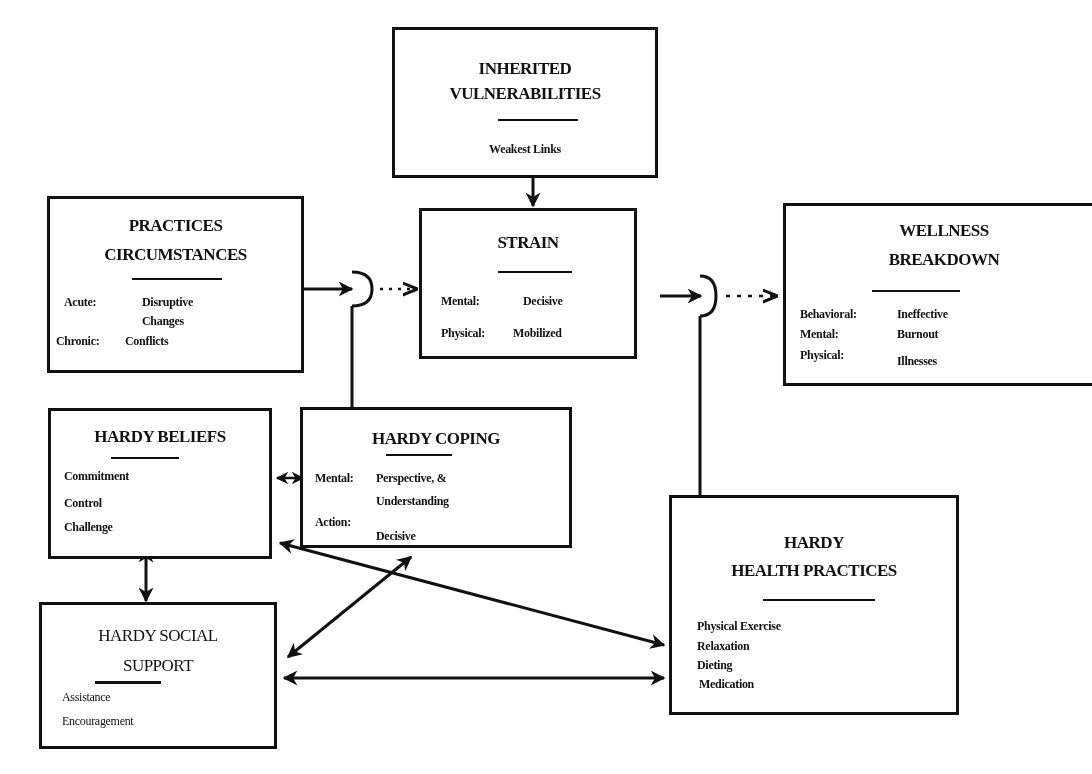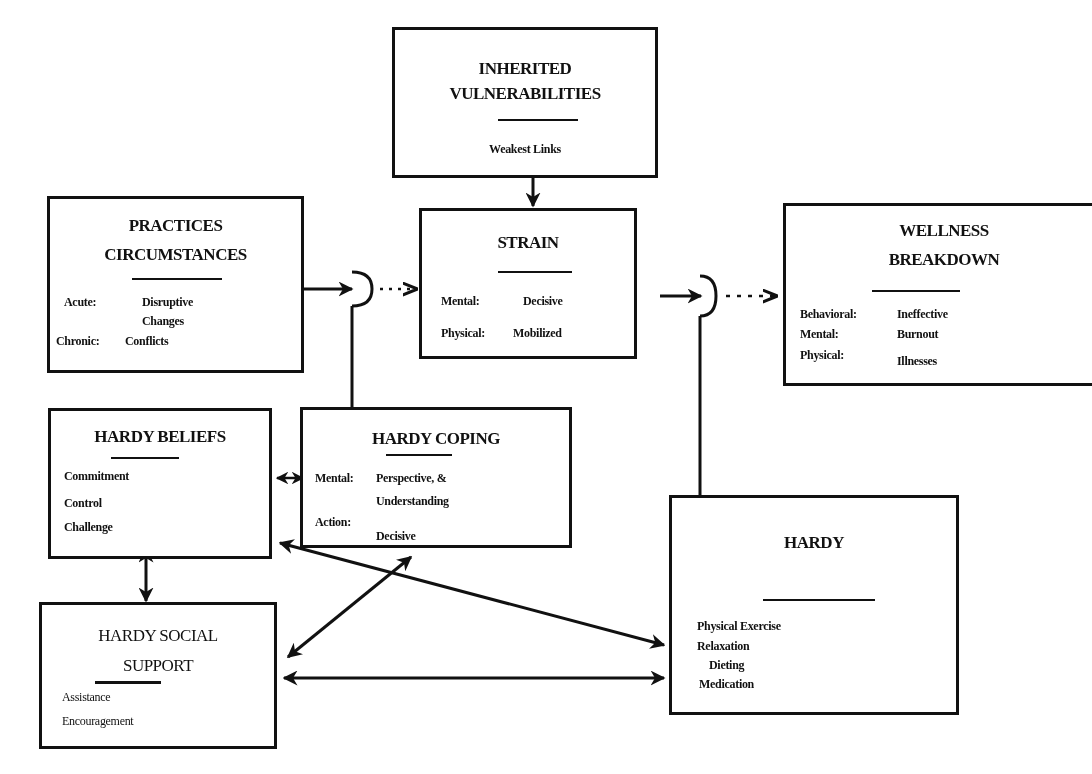--- a/index.html
+++ b/index.html
@@ -100,24 +100,25 @@
   <div class="rule" style="left:83px; width:66px; top:44px;"></div>
   <div class="txt" style="left:12px; top:62px;">Mental:</div>
   <div class="txt" style="left:73px; top:62px;">Perspective, &amp;</div>
   <div class="txt" style="left:73px; top:85px;">Understanding</div>
   <div class="txt" style="left:12px; top:106px;">Action:</div>
   <div class="txt" style="left:73px; top:106px;margin-top:14px;">Decisive</div>
 </div>
 
 <div class="box" style="left:669px; top:495px; width:290px; height:220px;">
   <div class="title" style="top:36px;">HARDY</div>
+  <div class="title" style="top:64px;">HEALTH PRACTICES</div>
   <div class="rule" style="left:91px; width:112px; top:101px;"></div>
   <div class="txt" style="left:25px; top:122px;">Physical Exercise</div>
   <div class="txt" style="left:25px; top:142px;">Relaxation</div>
-  <div class="txt" style="left:25px; top:161px;margin-left:12px;">Dieting</div>
+  <div class="txt" style="left:25px; top:161px;">Dieting</div>
   <div class="txt" style="left:27px; top:180px;">Medication</div>
 </div>
 
 <div class="box" style="left:39px; top:602px; width:238px; height:147px;">
   <div class="title" style="top:52px; font-weight:normal; font-size:17px;">SUPPORT</div>
   <div class="title" style="top:22px; font-weight:normal; font-size:17px;">HARDY SOCIAL</div>
   <div class="rule" style="left:53px; width:66px; top:76px; height:3px;"></div>
   <div class="txt" style="left:20px; top:86px; font-weight:normal;">Assistance</div>
   <div class="txt" style="left:20px; top:110px; font-weight:normal;">Encouragement</div>
 </div>

